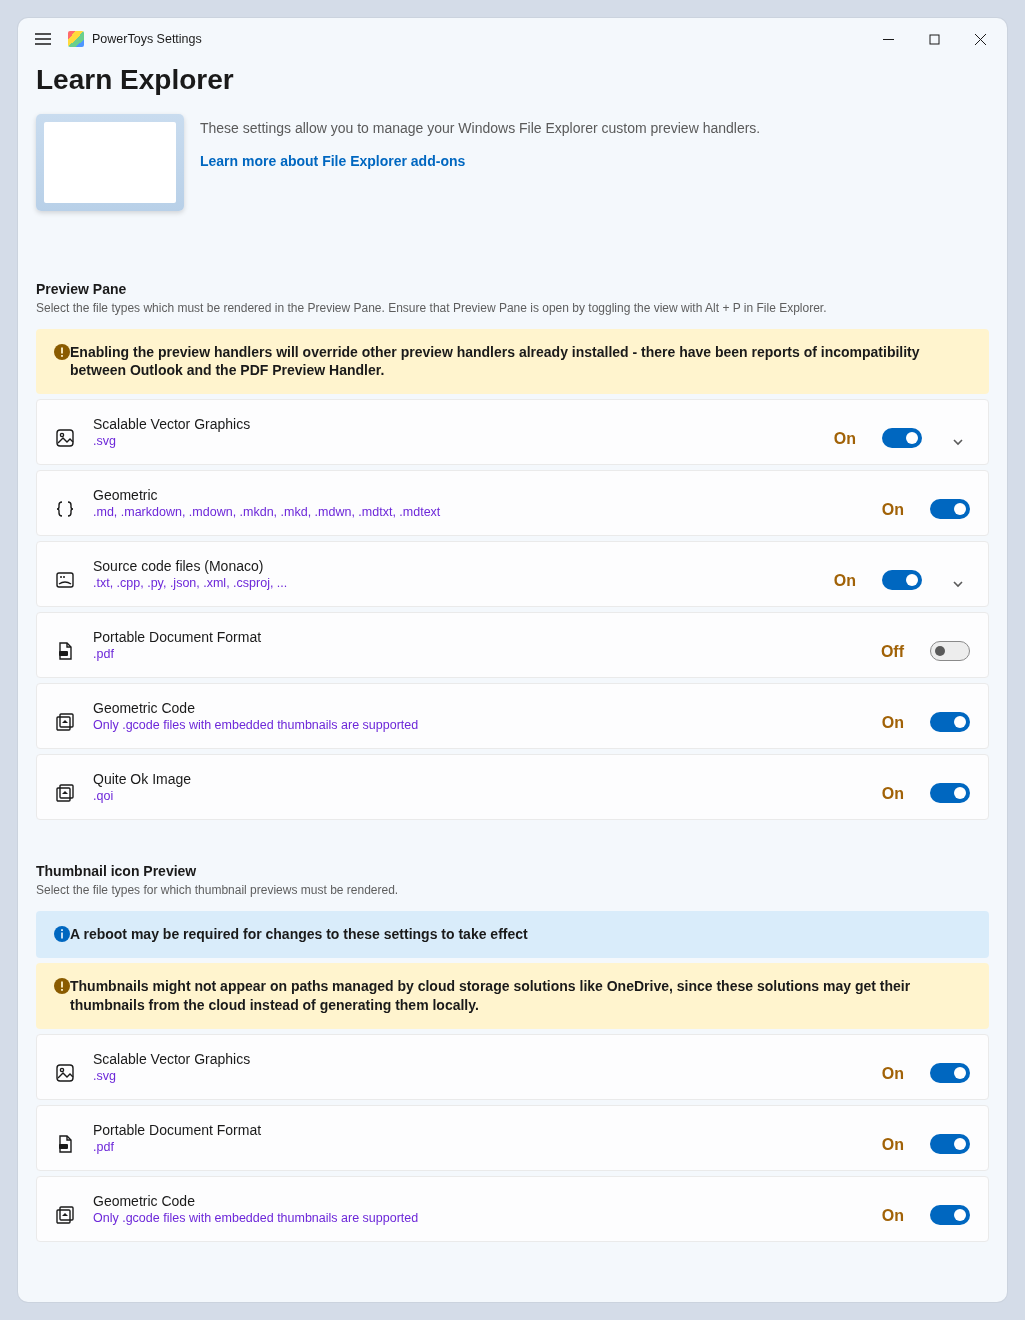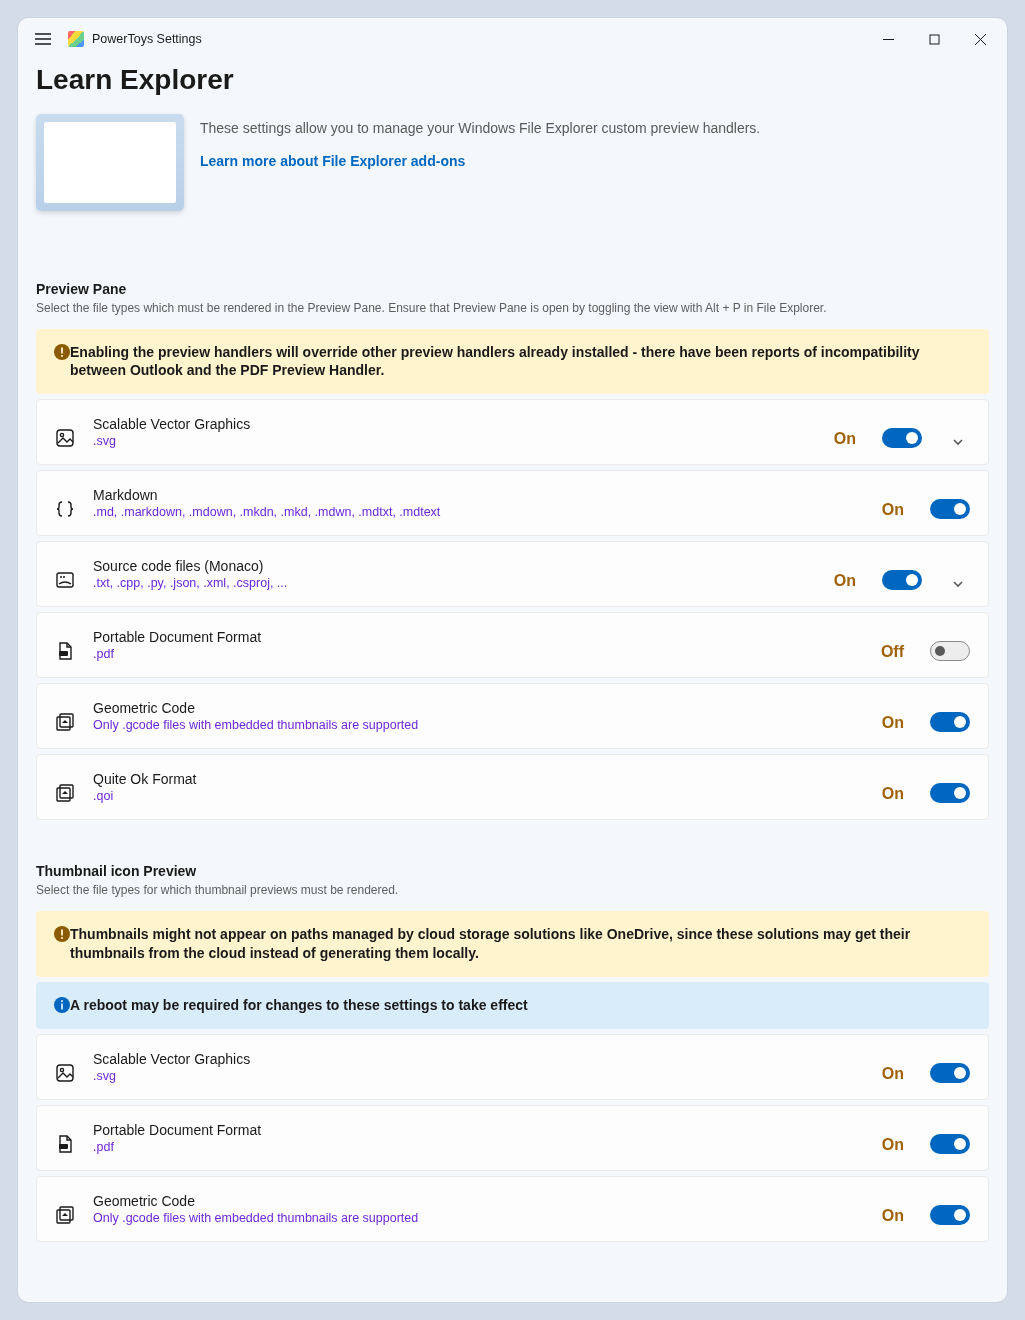--- a/index.html
+++ b/index.html
@@ -216,21 +216,21 @@
           </div>
         </div>
         <div class="card">
           <div class="card-icon">
             <svg viewBox="0 0 20 20">
               <path d="M7 3 Q4 3 4 6 L4 8 Q4 10 2 10 Q4 10 4 12 L4 14 Q4 17 7 17"></path>
               <path d="M13 3 Q16 3 16 6 L16 8 Q16 10 18 10 Q16 10 16 12 L16 14 Q16 17 13 17"></path>
             </svg>
           </div>
           <div class="card-body">
-            <div class="card-title">Markdown</div>
+            <div class="card-title">Geometric</div>
             <div class="card-sub">.md, .markdown, .mdown, .mkdn, .mkd, .mdwn, .mdtxt, .mdtext</div>
           </div>
           <div class="state-label">On</div>
           <div class="toggle on"></div>
         </div>
         <div class="card">
           <div class="card-icon">
             <svg viewBox="0 0 20 20">
               <rect x="2" y="3" width="16" height="14" rx="2"></rect>
               <circle cx="6" cy="7" r="1" fill="#1a1a1a" stroke="none"></circle>
@@ -282,51 +282,51 @@
         </div>
         <div class="card">
           <div class="card-icon">
             <svg viewBox="0 0 20 20">
               <rect x="2" y="5" width="13" height="13" rx="1"></rect>
               <rect x="5" y="2" width="13" height="13" rx="1"></rect>
               <path d="M7 11 L10 8 L13 11 Z" fill="#1a1a1a" stroke="none"></path>
             </svg>
           </div>
           <div class="card-body">
-            <div class="card-title">Quite Ok Format</div>
+            <div class="card-title">Quite Ok Image</div>
             <div class="card-sub">.qoi</div>
           </div>
           <div class="state-label">On</div>
           <div class="toggle on"></div>
         </div>
       </div>
 
     <div class="section-gap"></div>
 
     <div class="section-title">Thumbnail icon Preview</div>
     <div class="section-desc">Select the file types for which thumbnail previews must be rendered.</div>
+
+    <div class="banner info">
+      <div class="banner-icon"><svg viewBox="0 0 16 16">
+            <circle cx="8" cy="8" r="8"></circle>
+            <rect x="7.1" y="6.5" width="1.8" height="6" fill="#d9ecfa"></rect>
+            <rect x="7.1" y="3.2" width="1.8" height="1.8" fill="#d9ecfa"></rect>
+          </svg></div>
+      <div class="banner-text">A reboot may be required for changes to these settings to take effect</div>
+    </div>
 
     <div class="banner warn">
       <div class="banner-icon"><svg viewBox="0 0 16 16">
             <circle cx="8" cy="8" r="8"></circle>
             <rect x="7.1" y="3.5" width="1.8" height="6" fill="#fff4ce"></rect>
             <rect x="7.1" y="11" width="1.8" height="1.8" fill="#fff4ce"></rect>
           </svg></div>
       <div class="banner-text">Thumbnails might not appear on paths managed by cloud storage solutions like OneDrive, since these solutions may get their thumbnails from the cloud instead of generating them locally.</div>
     </div>
 
-    <div class="banner info">
-      <div class="banner-icon"><svg viewBox="0 0 16 16">
-            <circle cx="8" cy="8" r="8"></circle>
-            <rect x="7.1" y="6.5" width="1.8" height="6" fill="#d9ecfa"></rect>
-            <rect x="7.1" y="3.2" width="1.8" height="1.8" fill="#d9ecfa"></rect>
-          </svg></div>
-      <div class="banner-text">A reboot may be required for changes to these settings to take effect</div>
-    </div>
-
     <div id="thumb-list">
         <div class="card">
           <div class="card-icon">
             <svg viewBox="0 0 20 20">
               <rect x="2" y="2" width="16" height="16" rx="3"></rect>
               <circle cx="7" cy="7" r="1.6"></circle>
               <path d="M3 15 L8 10 L12 14 L15 11 L18 14"></path>
             </svg>
           </div>
           <div class="card-body">

